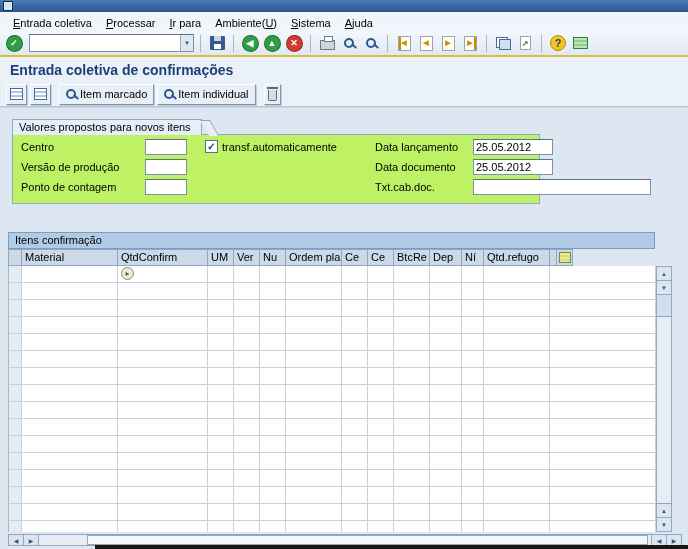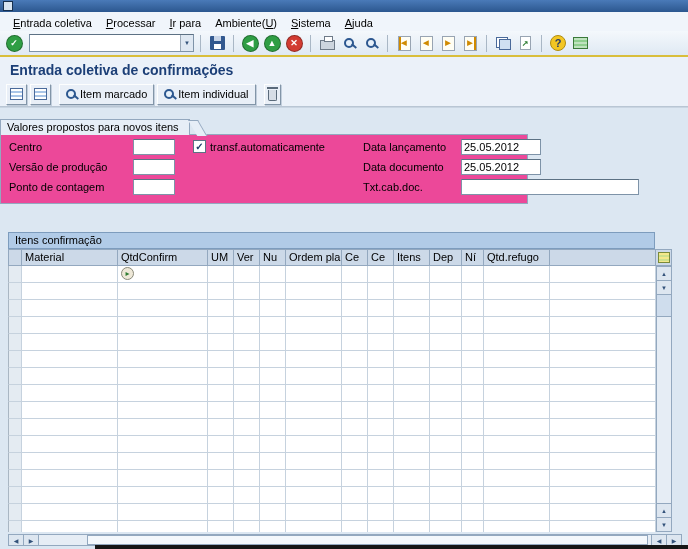--- a/index.html
+++ b/index.html
@@ -51,32 +51,32 @@
   .abtn.sq{padding:0 3px}
   .gapr{margin-right:8px}
   .icon-grid{width:13px;height:12px;border:1px solid #4a6a9a;background:repeating-linear-gradient(to bottom,#ffffff 0 2px,#aac6e8 2px 4px);display:inline-block}
   .icon-trash{width:9px;height:11px;background:#d6dde6;border:1px solid #5a6a7a;border-top:none;border-radius:0 0 2px 2px;position:relative;margin-top:2px;display:inline-block}
   .icon-trash::before{content:"";position:absolute;left:-2px;top:-3px;width:11px;height:2px;background:#5a6a7a}
 
   
   .content{position:absolute;left:0;top:107px;right:0;bottom:0;background:#dce7f2;border-top:1px solid #c9d5e2}
 
   
-  .groupbox{position:absolute;left:0;top:26px;width:528px;height:70px;border:1px solid #93a8bf;background:#ec4899}
+  .groupbox{position:absolute;left:12px;top:26px;width:528px;height:70px;border:1px solid #93a8bf;background:#bef264}
   .group-label{position:absolute;left:-1px;top:-16px;height:16px;line-height:15px;padding:0 10px 0 6px;background:#e6eef7;border:1px solid #93a8bf;border-bottom:none;white-space:nowrap}
   .group-label::after{content:"";position:absolute;right:-9px;top:0;width:9px;height:15px;background:#e6eef7;border-top:1px solid #93a8bf;border-right:1px solid #93a8bf;transform:skewX(30deg);transform-origin:top left}
   .fl{position:absolute;white-space:nowrap}
   .inp{position:absolute;height:16px;border:1px solid #7e93a8;border-top-color:#5c7184;background:#fff;font:inherit;font-size:11px;padding:0 2px}
   .cb{position:absolute;width:13px;height:13px;background:#fff;border:1px solid #5c7184;display:flex;align-items:center;justify-content:center;font-size:10px;color:#1b3a66;font-weight:bold}
 
   
   .grid-wrap{position:absolute;left:8px;top:124px;width:664px;height:300px}
   .grid-title{position:absolute;left:0;top:0;width:647px;height:17px;background:#b1cbe7;border:1px solid #7d9cbd;padding:1px 6px}
   .grid-main{position:absolute;left:0;top:17px;width:664px;bottom:0;background:#dce7f2}
-  .ghr{display:flex;height:17px;width:664px}
+  .ghr{display:flex;height:17px;width:540px}
   .gh{background:#ccd9e8;border-top:1px solid #93a8bf;border-right:1px solid #93a8bf;border-bottom:1px solid #93a8bf;font-size:11px;padding:1px 3px;white-space:nowrap;overflow:hidden;flex:0 0 auto}
   .gh.ghsel{border-left:1px solid #93a8bf;width:14px;padding:0}
   .gh.fill{flex:1 1 auto}
   .gh.cfg{width:16px;display:flex;align-items:center;justify-content:center;padding:0}
   .icon-tablesettings{width:12px;height:11px;border:1px solid #7a8a3a;background:repeating-linear-gradient(to bottom,#f4e88a 0 2px,#cfe08a 2px 4px);display:inline-block}
   .gbody{position:absolute;left:0;top:17px;right:16px;bottom:0;overflow:hidden;background:#fff}
   .grow{display:flex;height:17px}
   .gc{background:#fff;border-right:1px solid #c6d2de;border-bottom:1px solid #c6d2de;flex:0 0 auto;position:relative}
   .gc.sel{width:14px;background:#e4ebf2;border-left:1px solid #a9b6c3}
   .gc.fill{flex:1 1 auto}
@@ -231,21 +231,21 @@
         <div class="ghr">
             <div class="gh ghsel"></div>
             <div class="gh" style="width: 96px;">Material</div>
             <div class="gh" style="width: 90px;">QtdConfirm</div>
             <div class="gh" style="width: 26px;">UM</div>
             <div class="gh" style="width: 26px;">Ver</div>
             <div class="gh" style="width: 26px;">Nu</div>
             <div class="gh" style="width: 56px;">Ordem pla</div>
             <div class="gh" style="width: 26px;">Ce</div>
             <div class="gh" style="width: 26px;">Ce</div>
-            <div class="gh" style="width: 36px;">Itens</div>
+            <div class="gh" style="width: 36px;">BtcRe</div>
             <div class="gh" style="width: 32px;">Dep</div>
             <div class="gh" style="width: 22px;">Ní</div>
             <div class="gh" style="width: 66px;">Qtd.refugo</div>
             <div class="gh fill"></div>
             <div class="gh cfg">
               <span class="icon-tablesettings"></span>
             </div>
           </div>
         <div class="gbody">
             <div class="grow">

